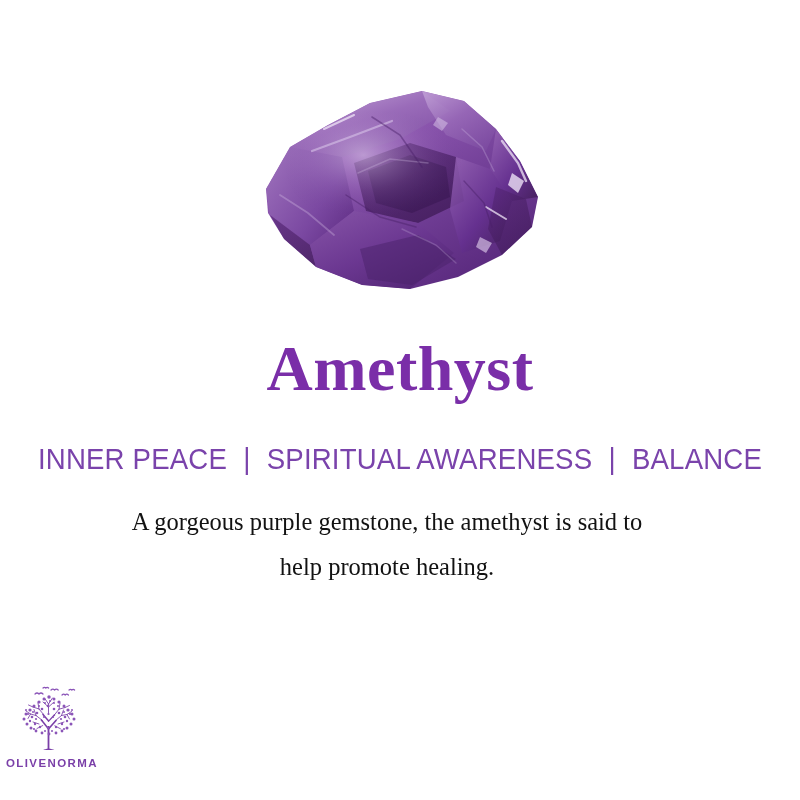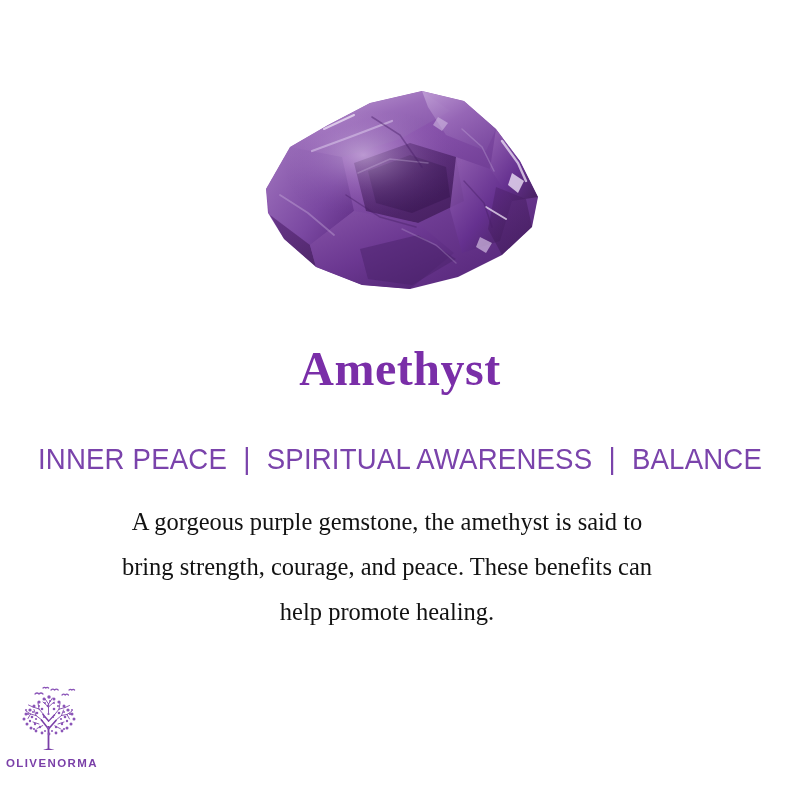--- a/index.html
+++ b/index.html
@@ -41,21 +41,21 @@
   }
 
   
   .title {
     position: absolute;
     left: 0;
     top: 332px;
     width: 800px;
     text-align: center;
     font-family: "Liberation Serif", "DejaVu Serif", serif;
-    font-size: 48px;
+    font-size: 64px;
     font-weight: 700;
     line-height: 74px;
     letter-spacing: 0.5px;
     color: #7a2ea8;
     white-space: nowrap;
   }
 
   
   .keywords {
     position: absolute;
@@ -229,21 +229,20 @@
   <div class="keywords">
     <span class="kw">INNER PEACE</span>
     <span class="sep">|</span>
     <span class="kw">SPIRITUAL AWARENESS</span>
     <span class="sep">|</span>
     <span class="kw">BALANCE</span>
   </div>
 
   <div class="desc">
     <span class="line">A gorgeous purple gemstone, the amethyst is said to</span>
-    <span class="line">bring strength, courage, and peace. These benefits can</span>
     <span class="line">help promote healing.</span>
   </div>
 
   <div class="brand">
     <svg class="brand-mark" viewBox="0 0 86 70" aria-hidden="true">
       <g fill="#7a3fa8">
 
         <path d="M41.6,66 L41.6,42 L43.4,42 L43.4,66 Z"></path>
         <path d="M42.5,64.5 c-2.4,0.4 -4.2,0.9 -5.4,1.6 l11.2,0 c-1.3,-0.7 -3.2,-1.2 -5.8,-1.6 Z"></path>
 

